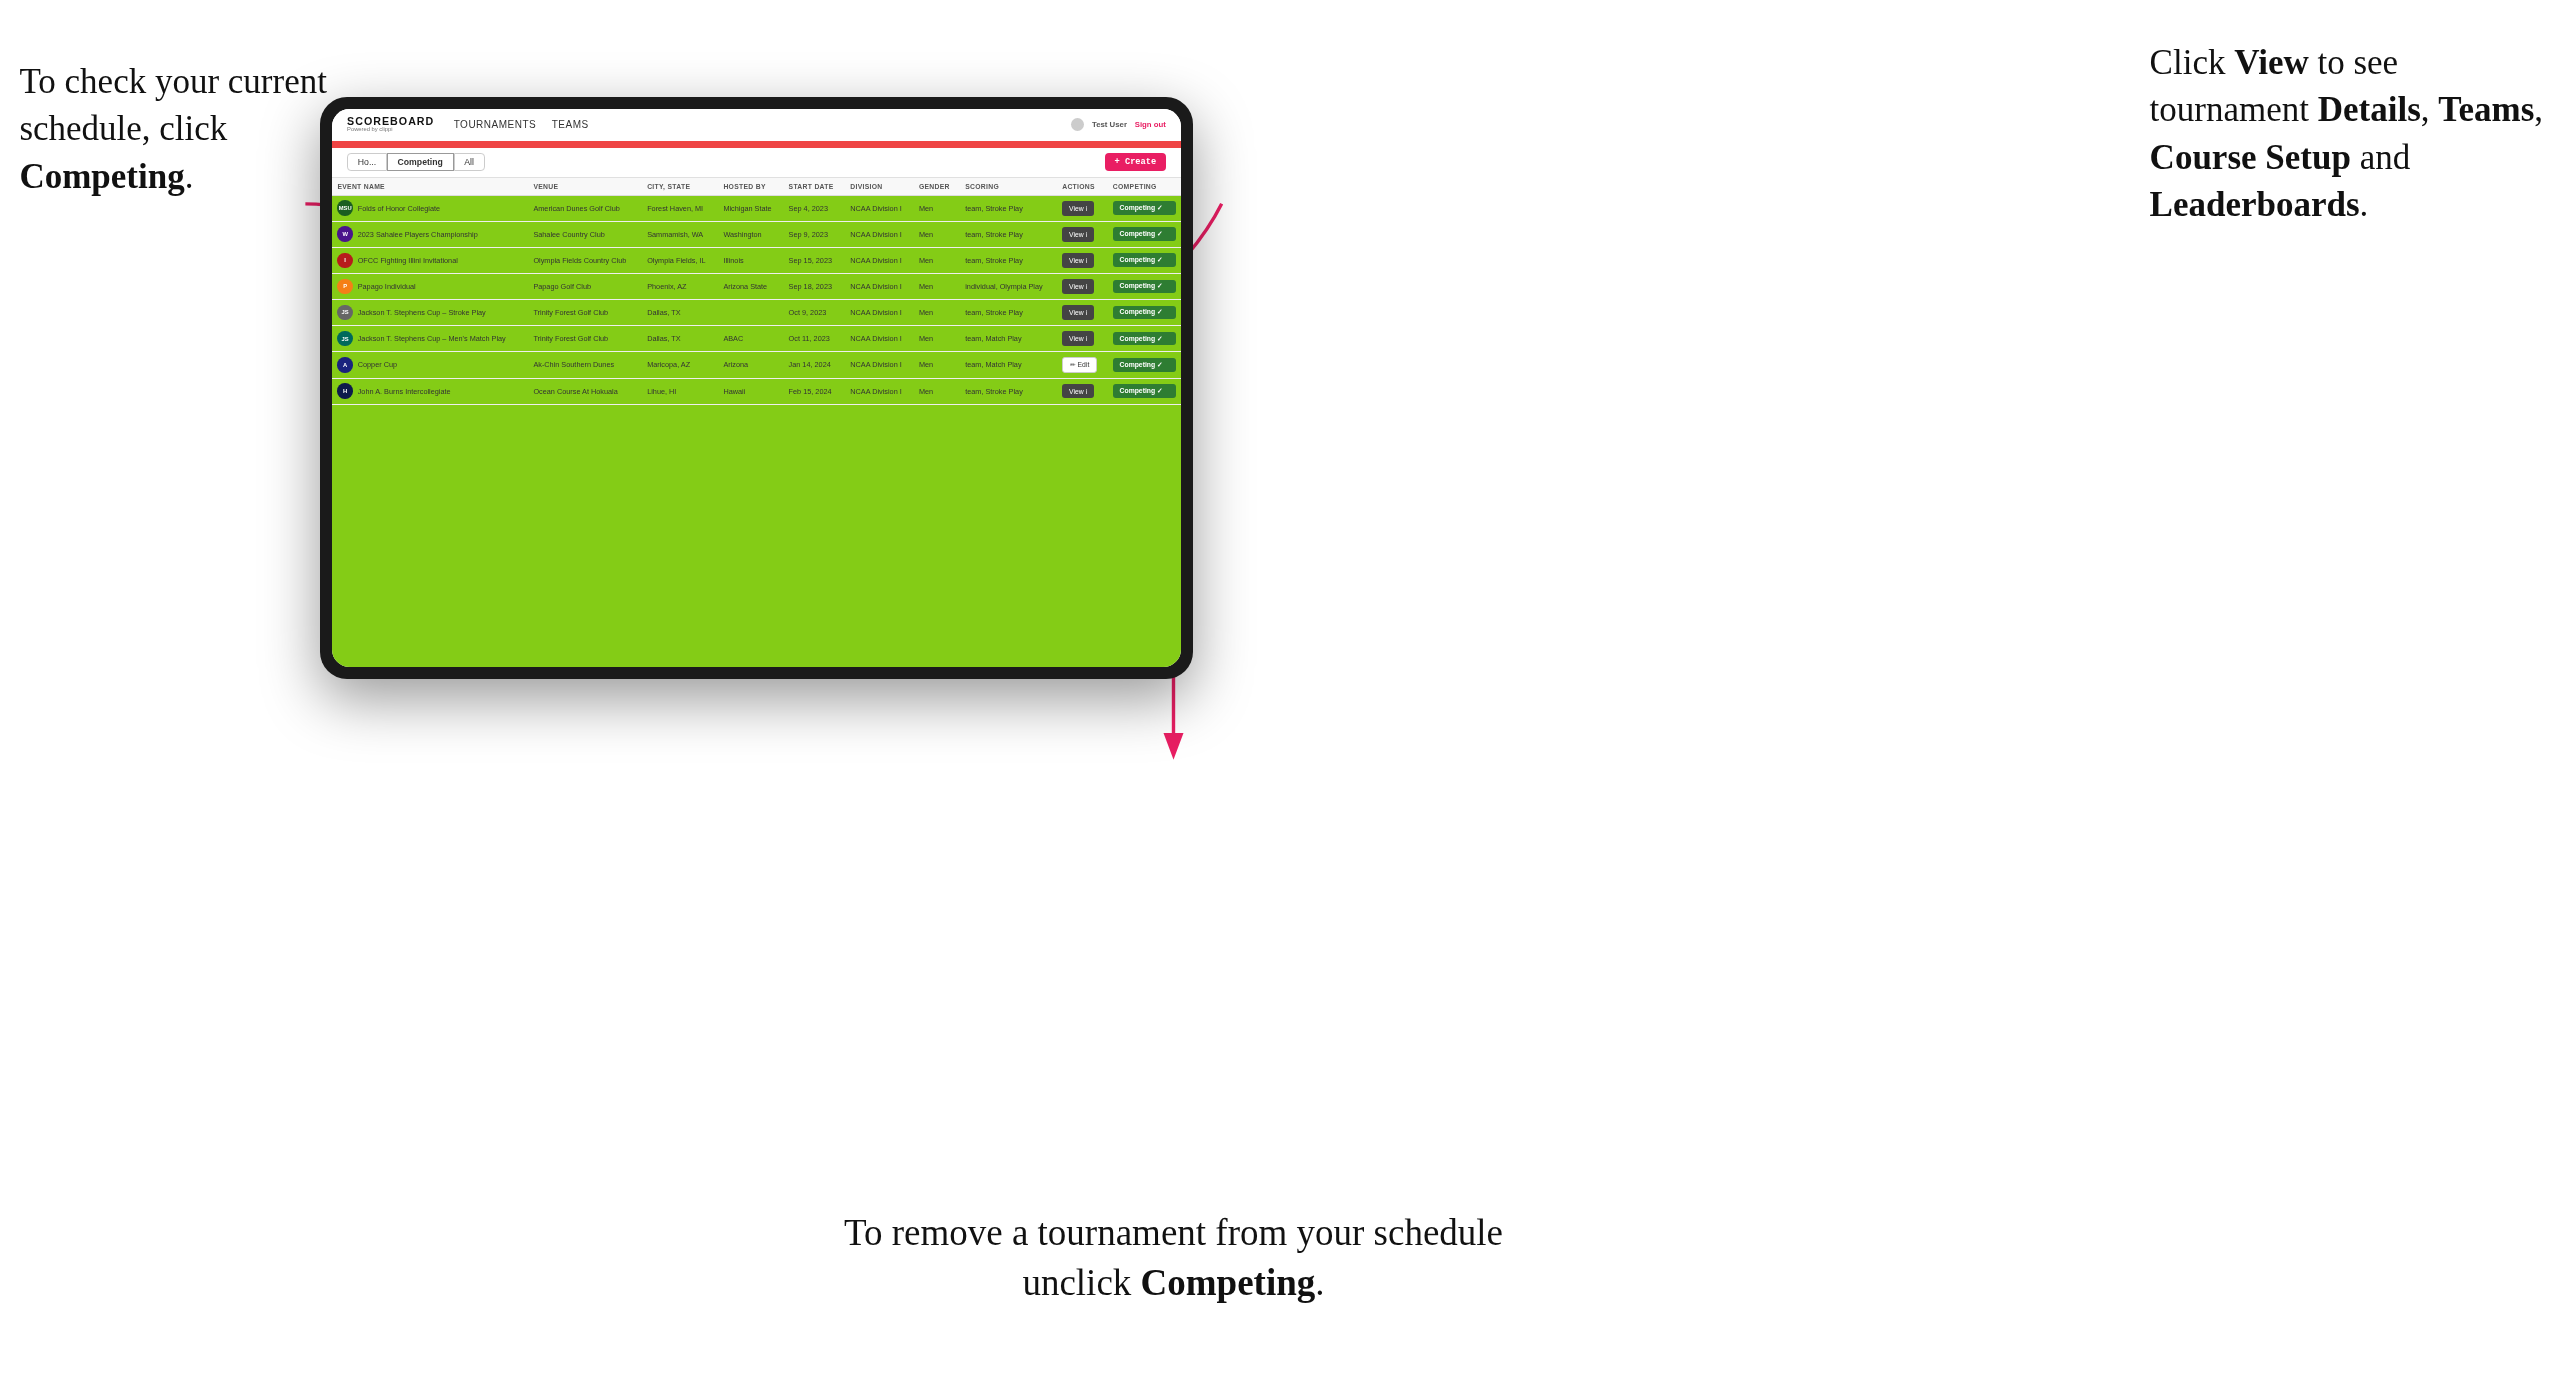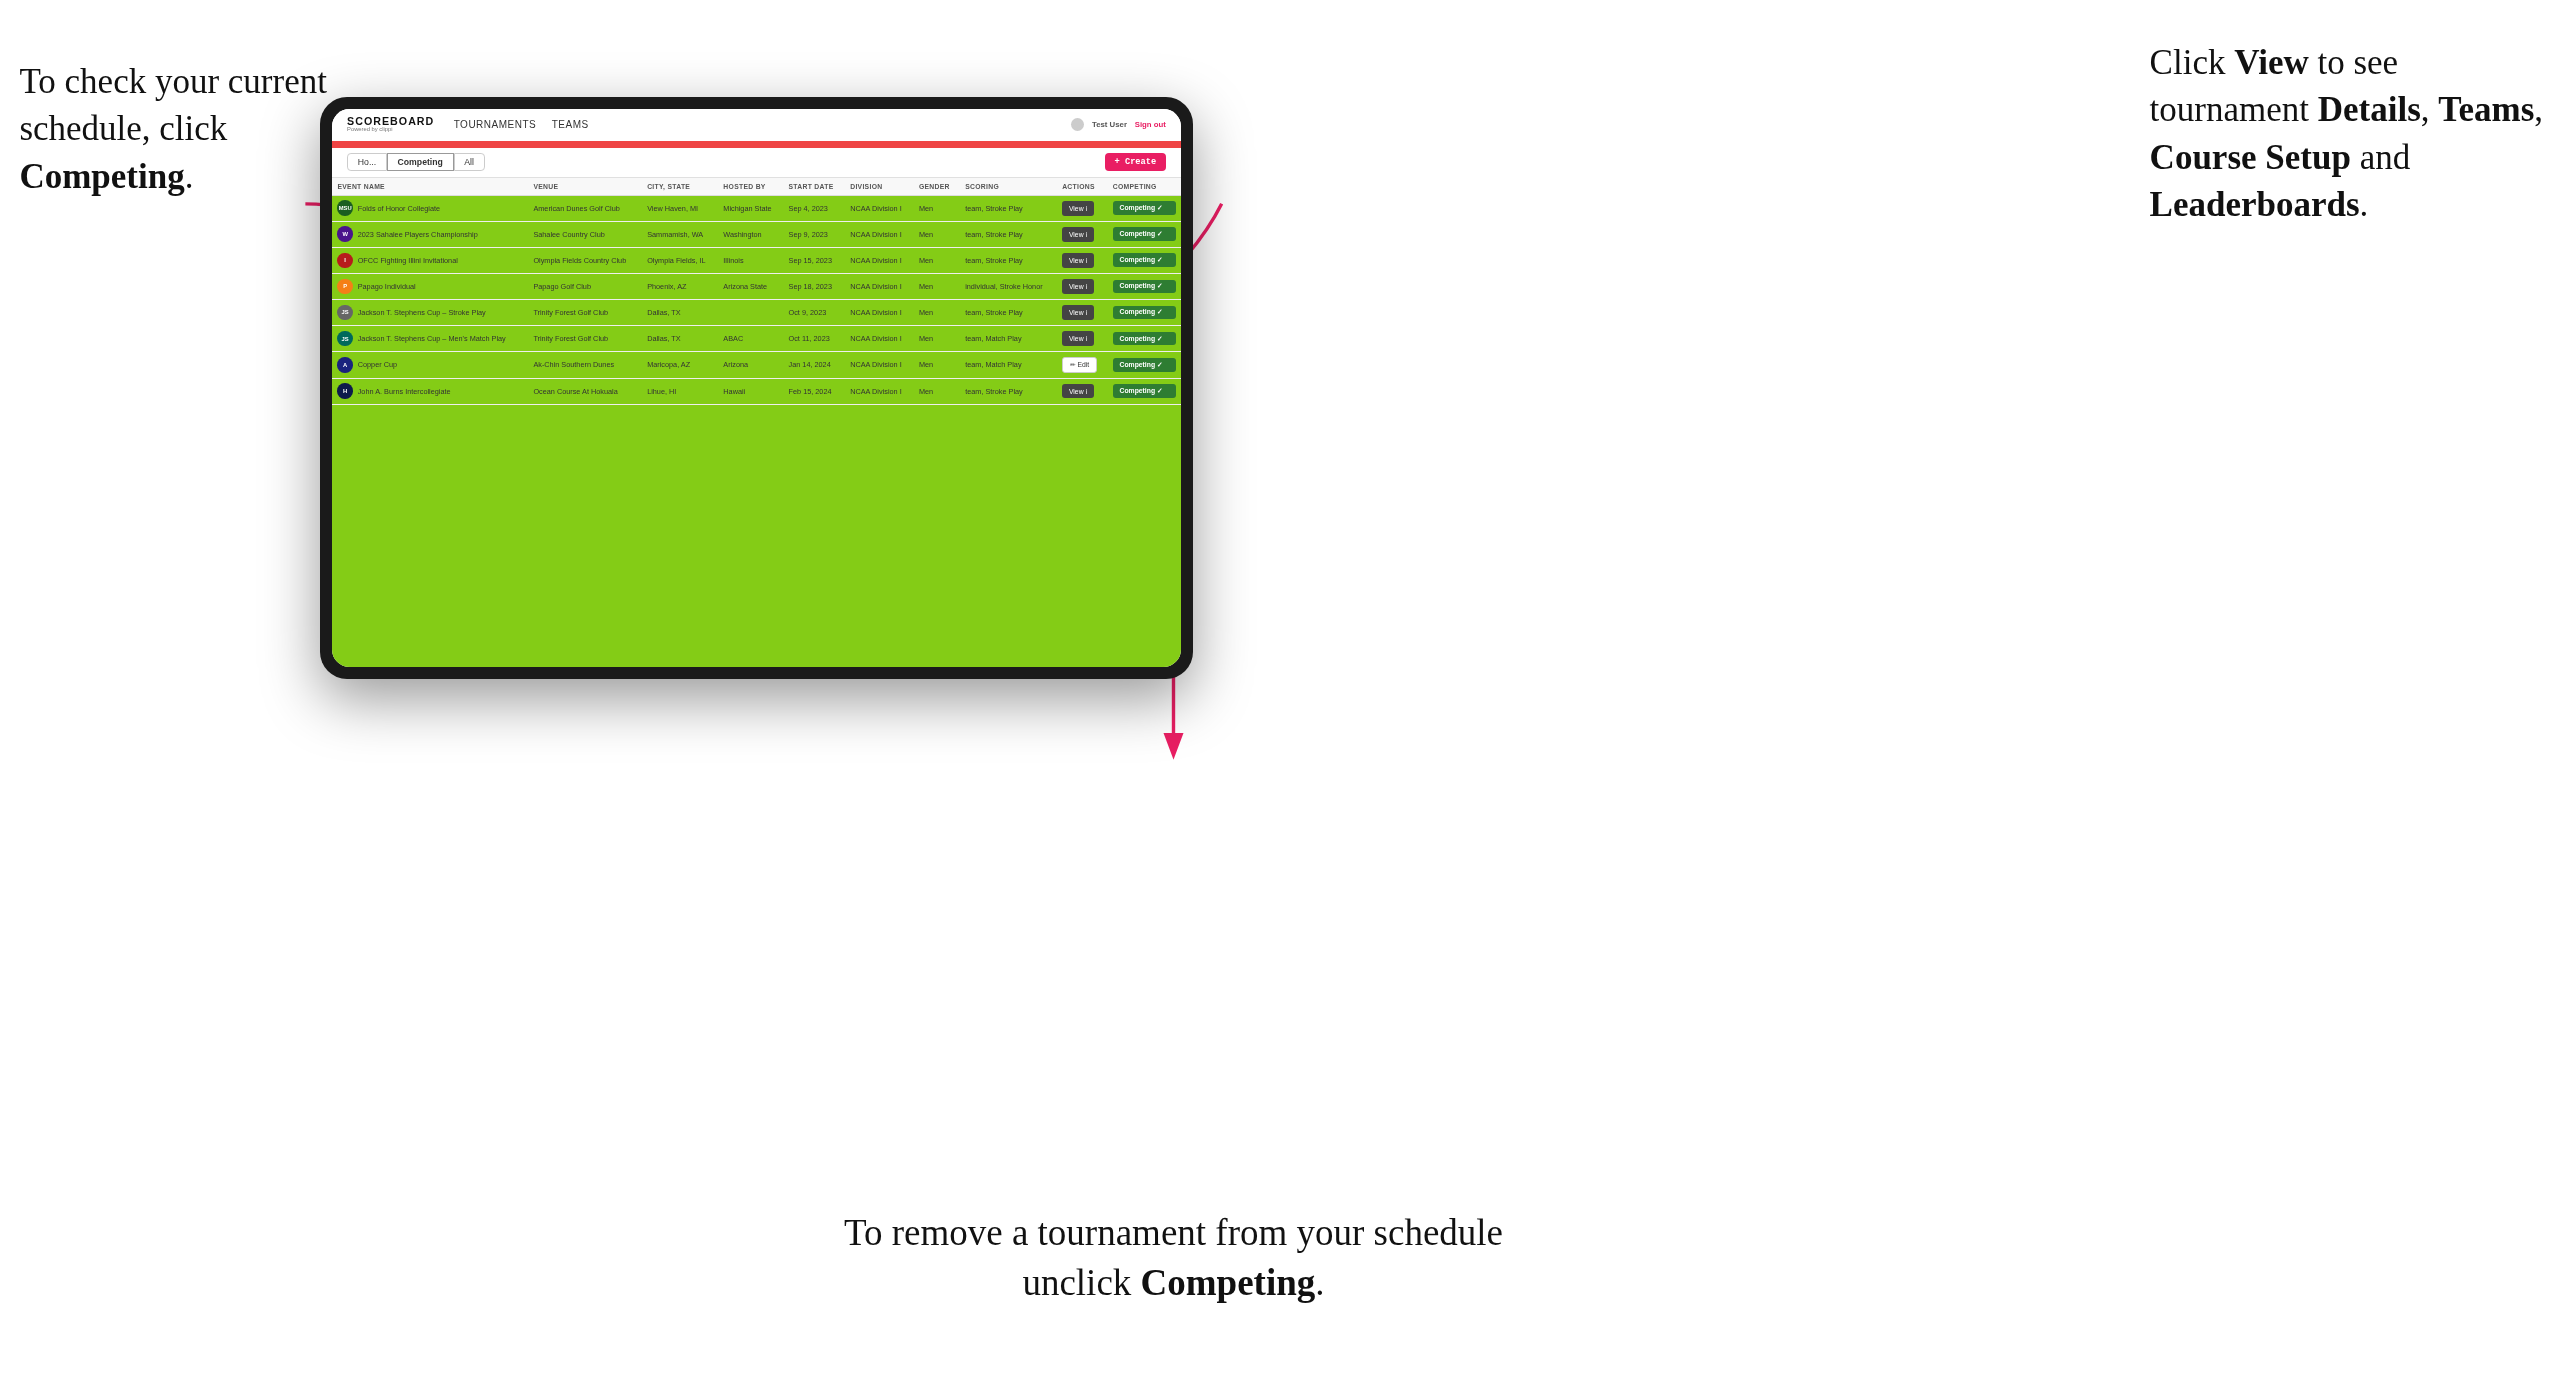--- a/index.html
+++ b/index.html
@@ -350,21 +350,21 @@
         </thead>
         <tbody id="table-body">
         <tr>
     <td>
       <div class="event-cell">
         <div class="team-logo logo-green">MSU</div>
         <span>Folds of Honor Collegiate</span>
       </div>
     </td>
     <td>American Dunes Golf Club</td>
-    <td>View Haven, MI</td>
+    <td>Forest Haven, MI</td>
     <td>Michigan State</td>
     <td>Sep 4, 2023</td>
     <td>NCAA Division I</td>
     <td>Men</td>
     <td>team, Stroke Play</td>
     <td>
       <div class="actions-cell">
                   <button class="view-btn">View ℹ</button>
                 </div>
     </td>
@@ -430,21 +430,21 @@
         <div class="team-logo logo-yellow">P</div>
         <span>Papago Individual</span>
       </div>
     </td>
     <td>Papago Golf Club</td>
     <td>Phoenix, AZ</td>
     <td>Arizona State</td>
     <td>Sep 18, 2023</td>
     <td>NCAA Division I</td>
     <td>Men</td>
-    <td>individual, Stroke Honor</td>
+    <td>individual, Olympia Play</td>
     <td>
       <div class="actions-cell">
                   <button class="view-btn">View ℹ</button>
                 </div>
     </td>
     <td>
       <span class="competing-badge">
         Competing ✓
       </span>
     </td>

